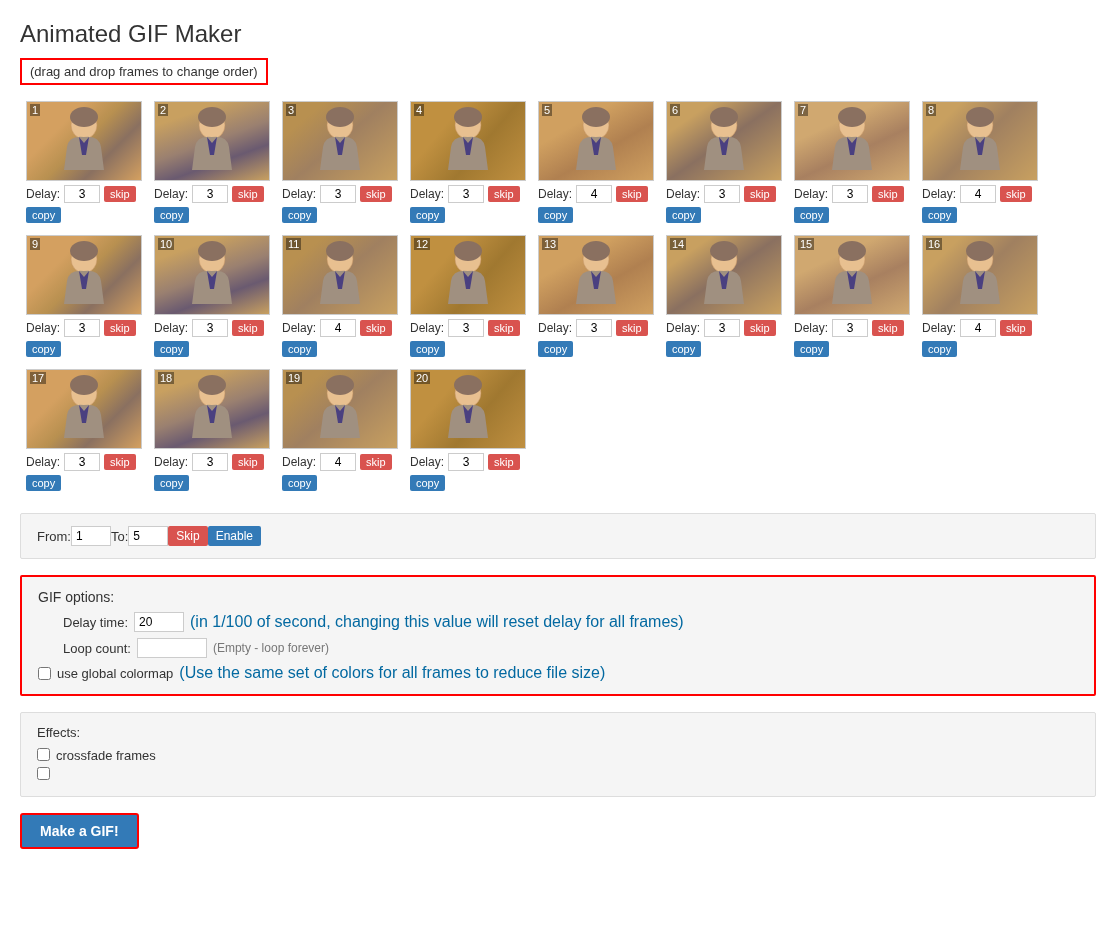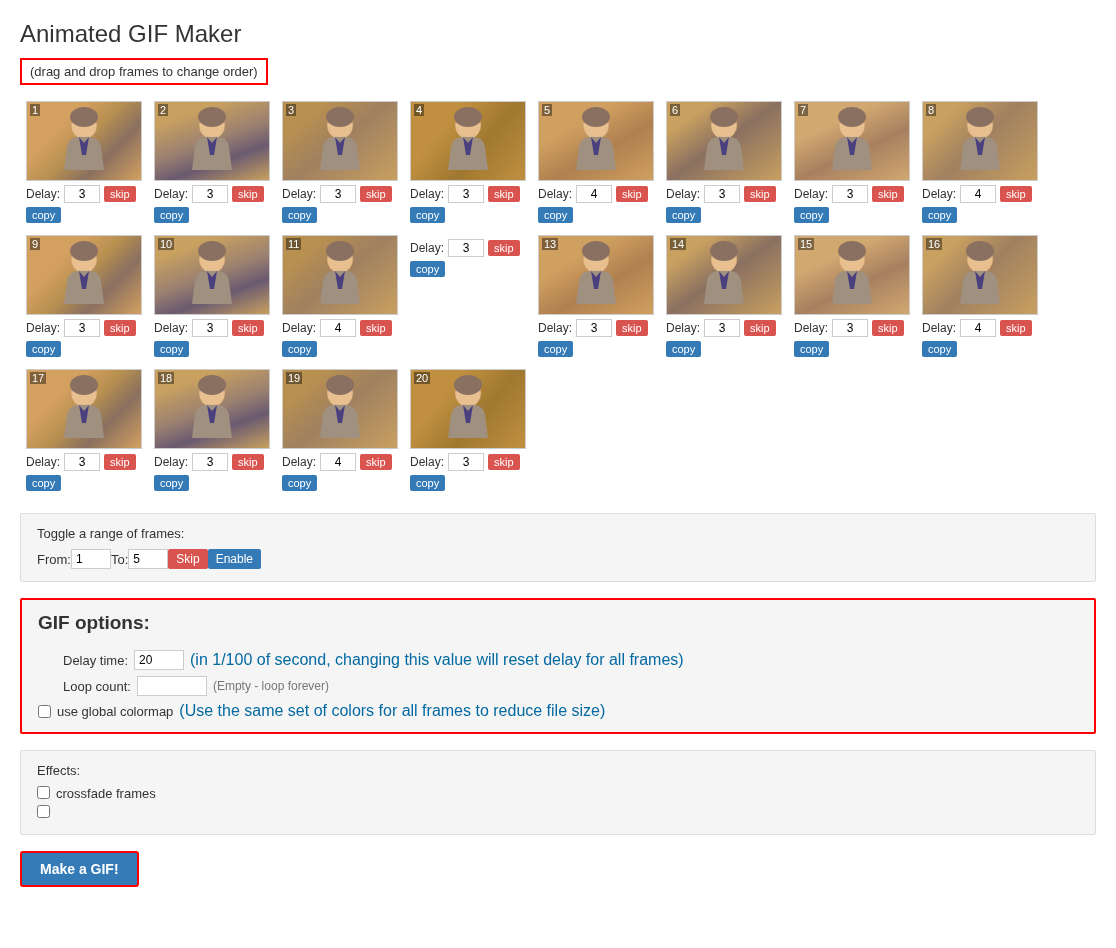--- a/index.html
+++ b/index.html
@@ -114,21 +114,21 @@
     }
     .btn-enable {
       background: #337ab7;
       color: #fff;
       border: none;
       padding: 3px 8px;
       font-size: 12px;
       cursor: pointer;
       border-radius: 2px;
     }
-    .gif-options-title { font-weight: bold; font-size: 19px; margin-bottom: 16px; }
+    .gif-options-title { font-weight: normal; font-size: 14px; margin-bottom: 7px; }
     .gif-option-row { display: flex; align-items: center; gap: 6px; margin-bottom: 6px; margin-left: 25px; }
     .gif-option-label { font-size: 13px; }
     .gif-delay-input {
       width: 50px;
       border: 1px solid #ccc;
       padding: 2px 4px;
       font-size: 12px;
     }
     .loop-input {
       width: 70px;
@@ -411,20 +411,35 @@
         </div>
       </div>
       <div class="frame-controls">
         <span class="delay-label">Delay:</span>
         <input class="delay-input" type="text" value="4" style="">
         <button class="btn-skip">skip</button>
         <button class="btn-copy">copy</button>
       </div>
     </div>
     <div class="frame-cell">
+      <div class="frame-thumb" style="background: linear-gradient(130deg, #c09040 30%, #a07830 60%, #c09040 100%);">
+        <span class="frame-number">12</span>
+        <div class="thumb-inner">
+          <svg width="70" height="72" viewBox="0 0 70 72" xmlns="http://www.w3.org/2000/svg">
+
+            <ellipse cx="35" cy="20" rx="13" ry="14" fill="#e8c090" stroke="#c09060" stroke-width="0.5"></ellipse>
+
+            <ellipse cx="35" cy="12" rx="14" ry="10" fill="#8a7060"></ellipse>
+
+            <path d="M18 42 Q20 30 35 32 Q50 30 52 42 L55 65 L15 65 Z" fill="#a09080"></path>
+
+            <path d="M30 32 L35 38 L40 32 L37 50 L33 50 Z" fill="#4a4080"></path>
+          </svg>
+        </div>
+      </div>
       <div class="frame-controls">
         <span class="delay-label">Delay:</span>
         <input class="delay-input" type="text" value="3" style="">
         <button class="btn-skip">skip</button>
         <button class="btn-copy">copy</button>
       </div>
     </div>
     <div class="frame-cell">
       <div class="frame-thumb" style="background: linear-gradient(150deg, #d0a060 30%, #b08050 60%, #d0a060 100%);">
         <span class="frame-number">13</span>
@@ -605,21 +620,20 @@
       <div class="frame-controls">
         <span class="delay-label">Delay:</span>
         <input class="delay-input" type="text" value="3" style="">
         <button class="btn-skip">skip</button>
         <button class="btn-copy">copy</button>
       </div>
     </div>
   </div>
 
 <div class="section-box">
-  <div class="toggle-range-title">Toggle a range of frames:</div>
   <div class="toggle-range-row">
     <span>From:</span>
     <input class="small-input" type="text" value="1" style="">
     <span>To:</span>
     <input class="small-input" type="text" value="5" style="">
     <button class="btn-skip-range">Skip</button>
     <button class="btn-enable">Enable</button>
   </div>
 </div>
 

